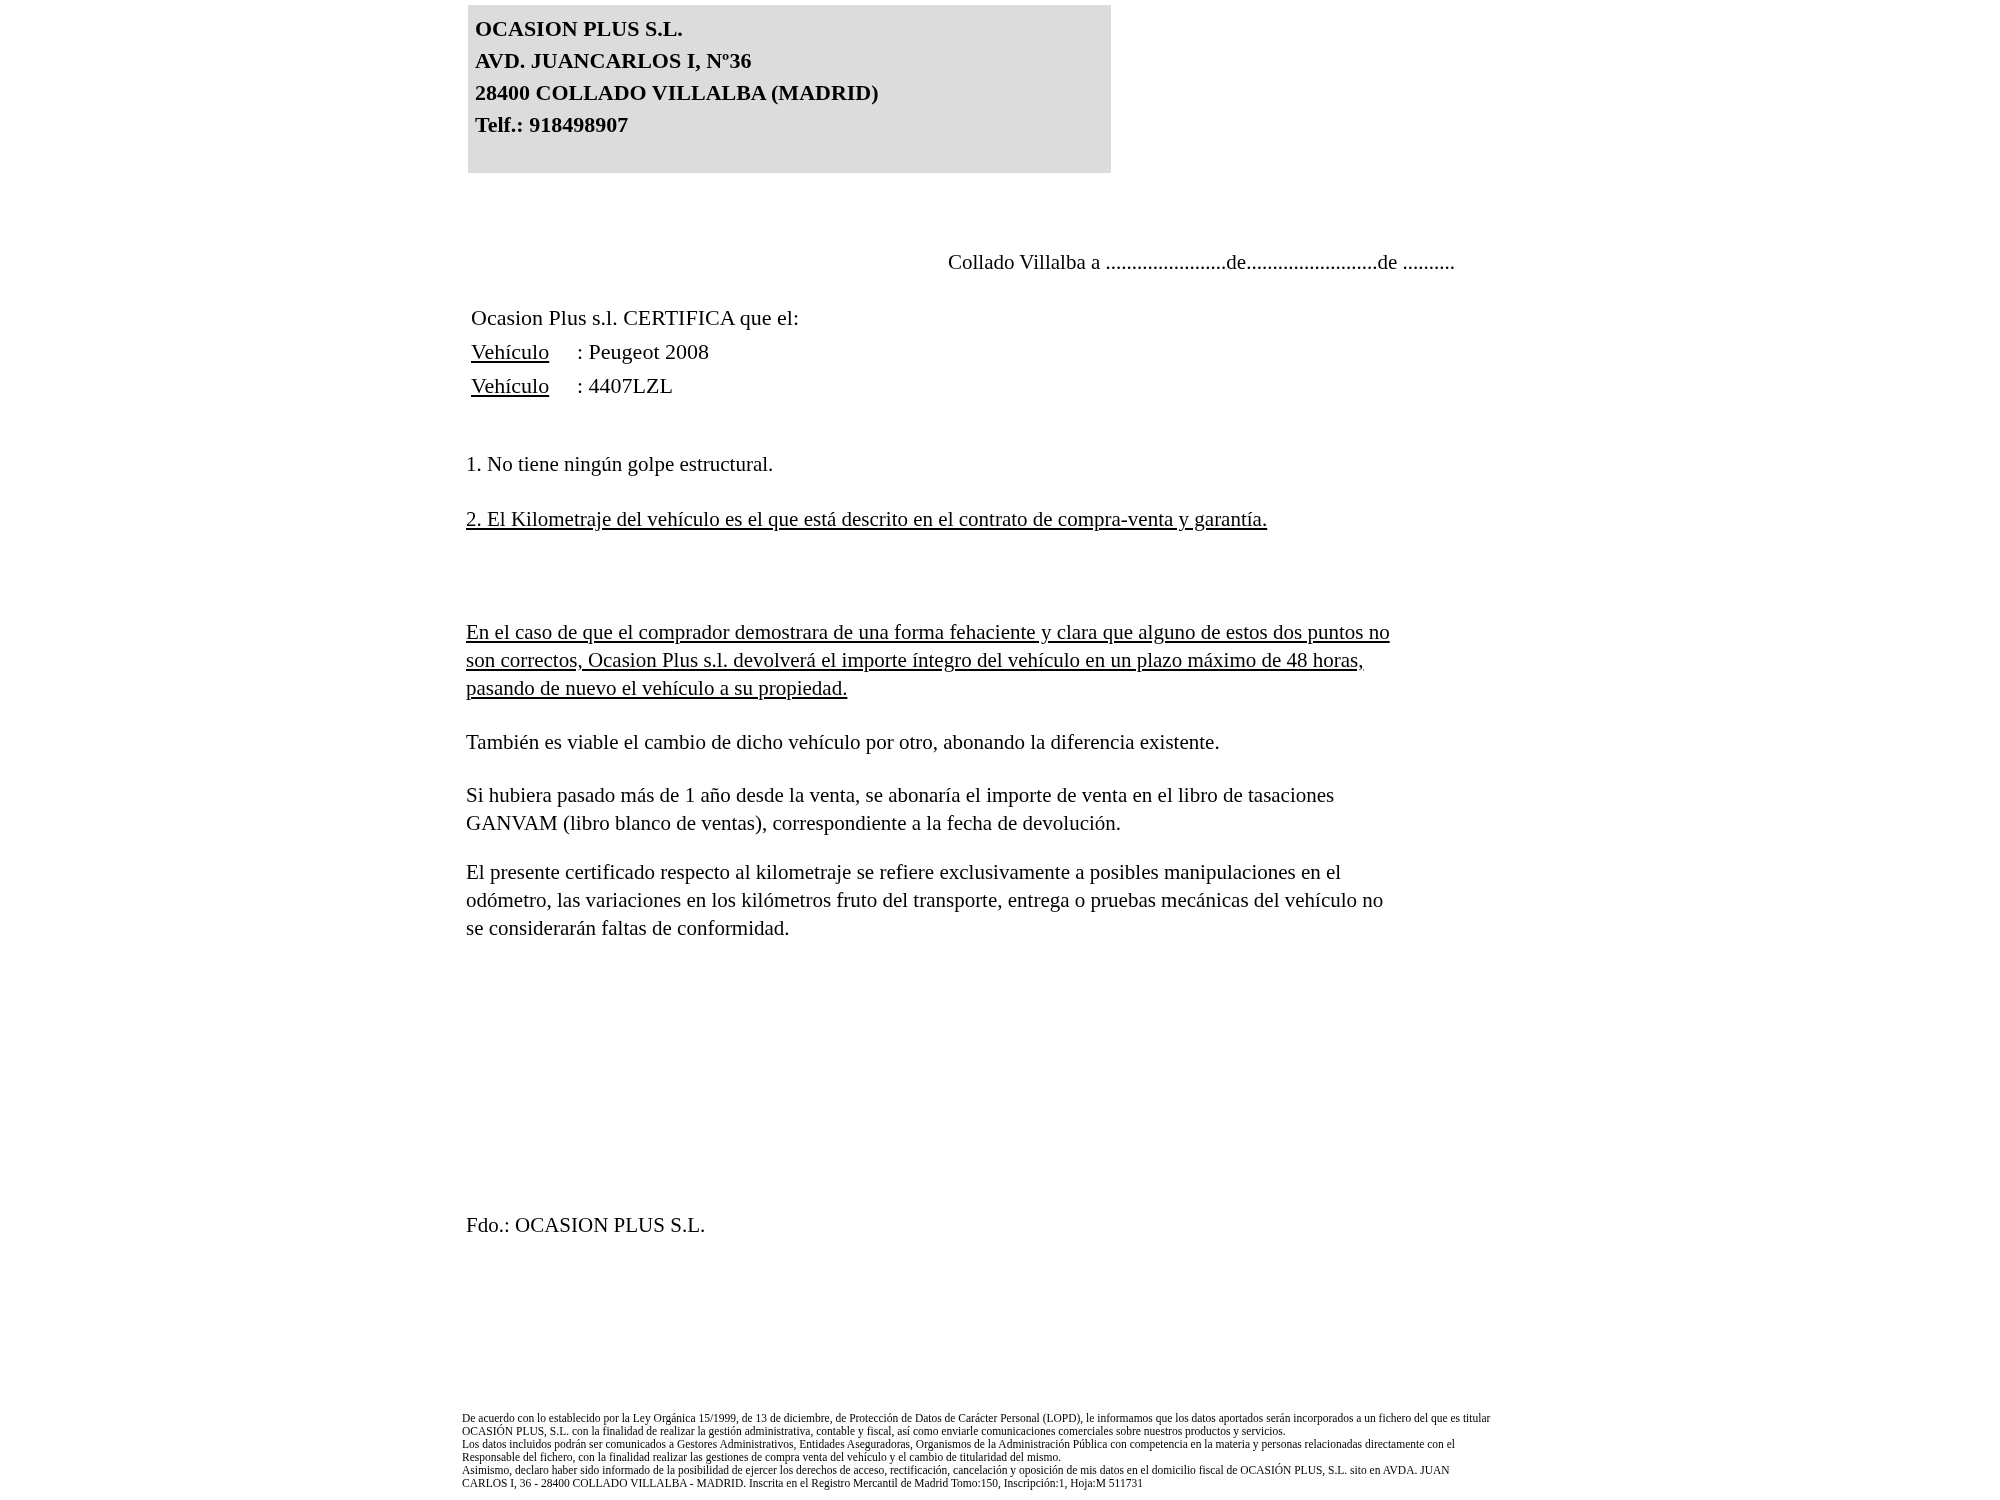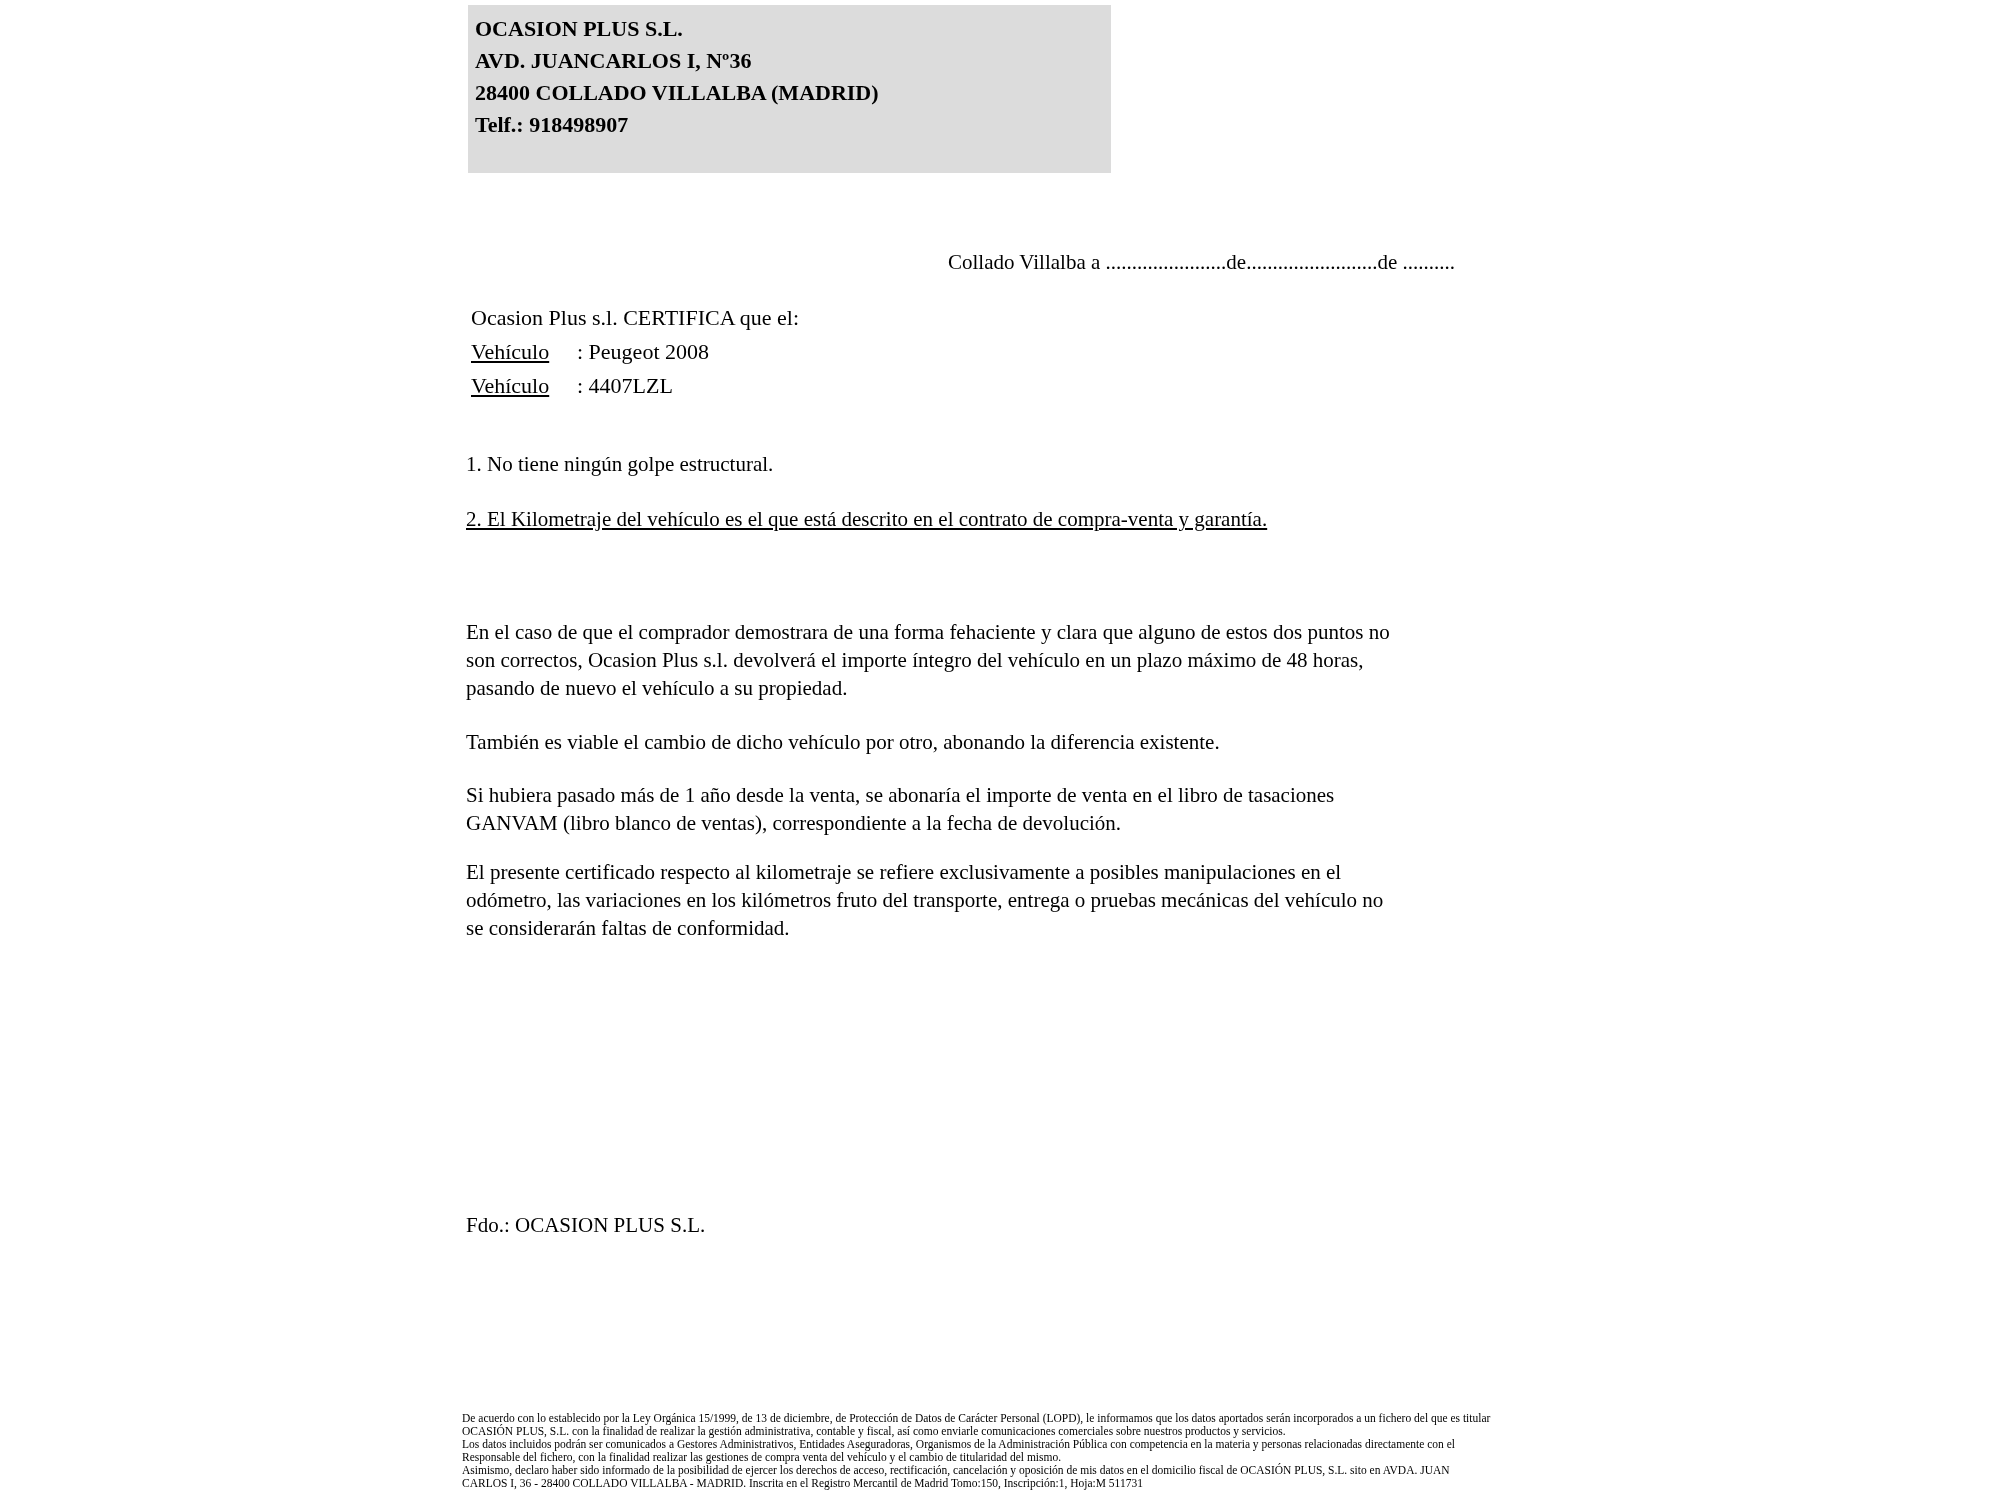--- a/index.html
+++ b/index.html
@@ -103,21 +103,21 @@
       <span class="lbl"><span class="u">Vehículo</span></span><span>: Peugeot 2008</span>
     </div>
     <div class="row">
       <span class="lbl"><span class="u">Vehículo</span></span><span>: 4407LZL</span>
     </div>
   </div>
 
   <div class="item" style="top:452px;">1. No tiene ningún golpe estructural.</div>
   <div class="item" style="top:507px;text-decoration:underline;">2. El Kilometraje del vehículo es el que está descrito en el contrato de compra-venta y garantía.</div>
 
-  <div class="para" style="top:618px;">
+  <div class="para" style="top:618px;text-decoration:underline;">
     <div>En el caso de que el comprador demostrara de una forma fehaciente y clara que alguno de estos dos puntos no</div>
     <div>son correctos, Ocasion Plus s.l. devolverá el importe íntegro del vehículo en un plazo máximo de 48 horas,</div>
     <div>pasando de nuevo el vehículo a su propiedad.</div>
   </div>
 
   <div class="para" style="top:728px;">
     <div>También es viable el cambio de dicho vehículo por otro, abonando la diferencia existente.</div>
   </div>
 
   <div class="para" style="top:781px;">

